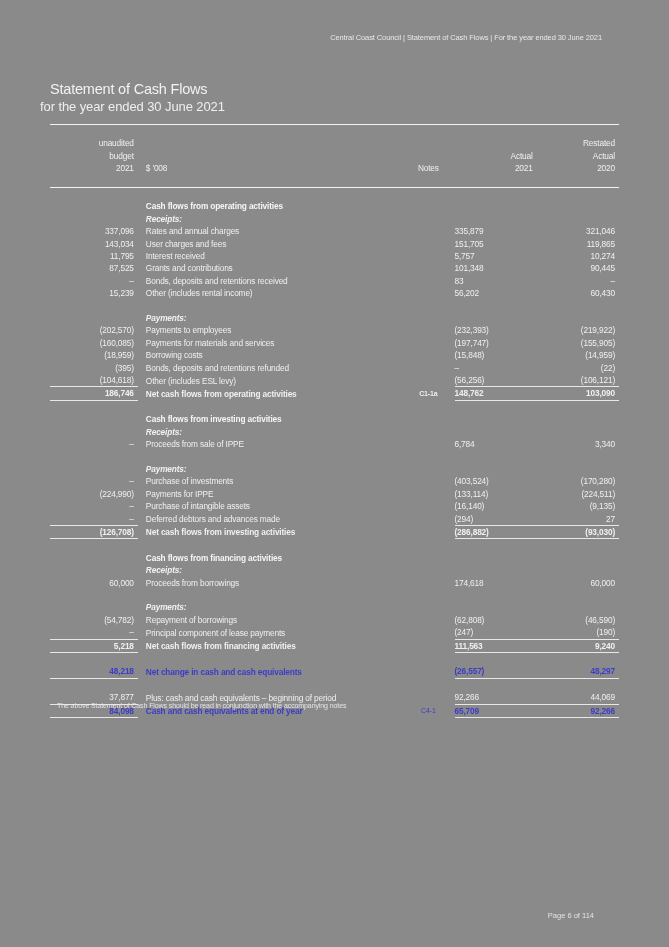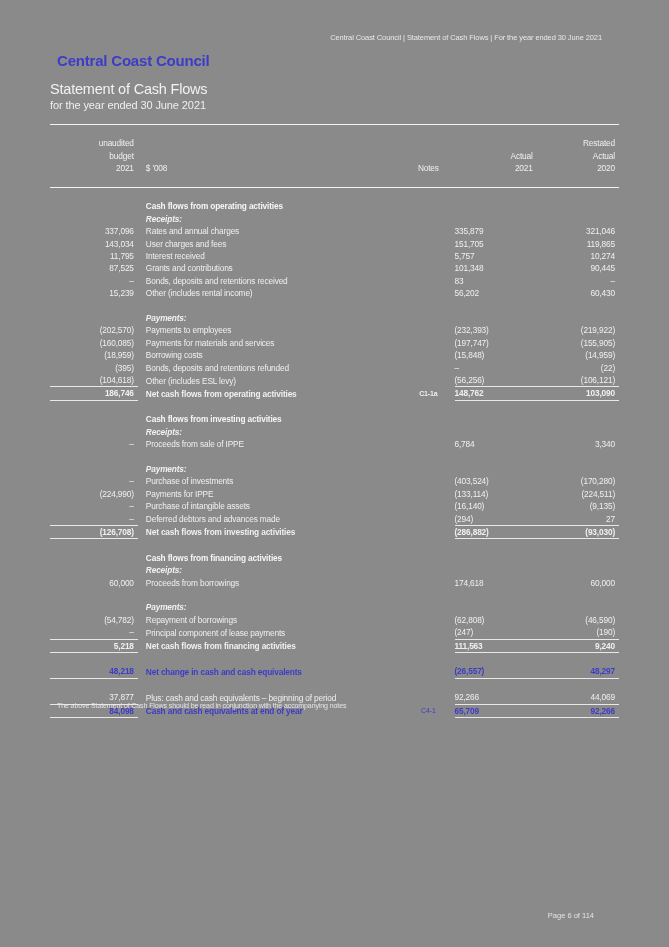--- a/index.html
+++ b/index.html
@@ -42,22 +42,22 @@
     position: absolute;
     top: 81px;
     left: 50px;
     font-size: 14.5px;
     color: #f2f2f2;
     letter-spacing: -0.2px;
   }
   .doc-subtitle {
     position: absolute;
     top: 99px;
-    left: 50px;
-    font-size: 11px;
+    left: 40px;
+    font-size: 13px;
     color: #efefef;
     letter-spacing: -0.1px;
   }
 
   table.cf {
     position: absolute;
     top: 124px;
     left: 50px;
     width: 569px;
     border-collapse: collapse;
@@ -137,21 +137,20 @@
     font-size: 7.5px;
     color: #e4e4e4;
   }
 </style>
 </head>
 <body>
 
 <div class="page">
 
   <div class="running-header">Central Coast Council | Statement of Cash Flows | For the year ended 30 June 2021</div>
-  <div class="council-name">Central Coast Council</div>
   <div class="doc-title">Statement of Cash Flows</div>
   <div class="doc-subtitle">for the year ended 30 June 2021</div>
 
   <table class="cf">
 
     <tbody>
         <tr class="rule-top">
       <td class="c-budget"></td>
           <td class="c-label"></td>
           <td class="c-note"></td>

